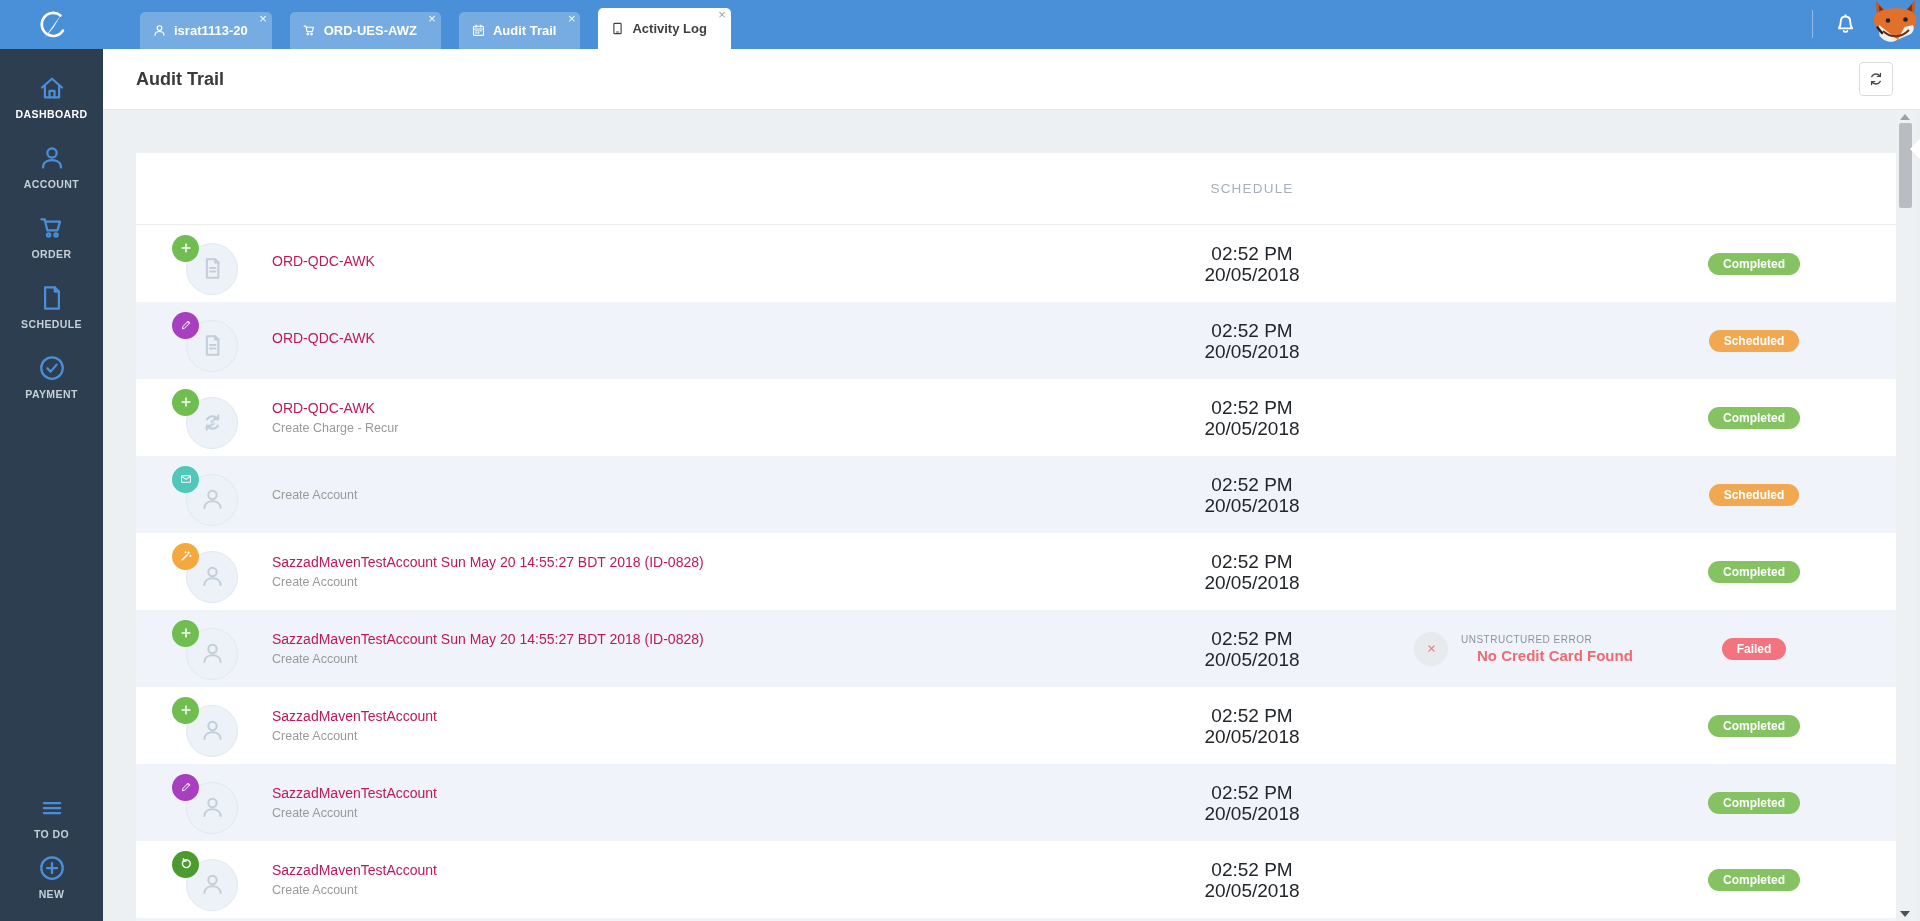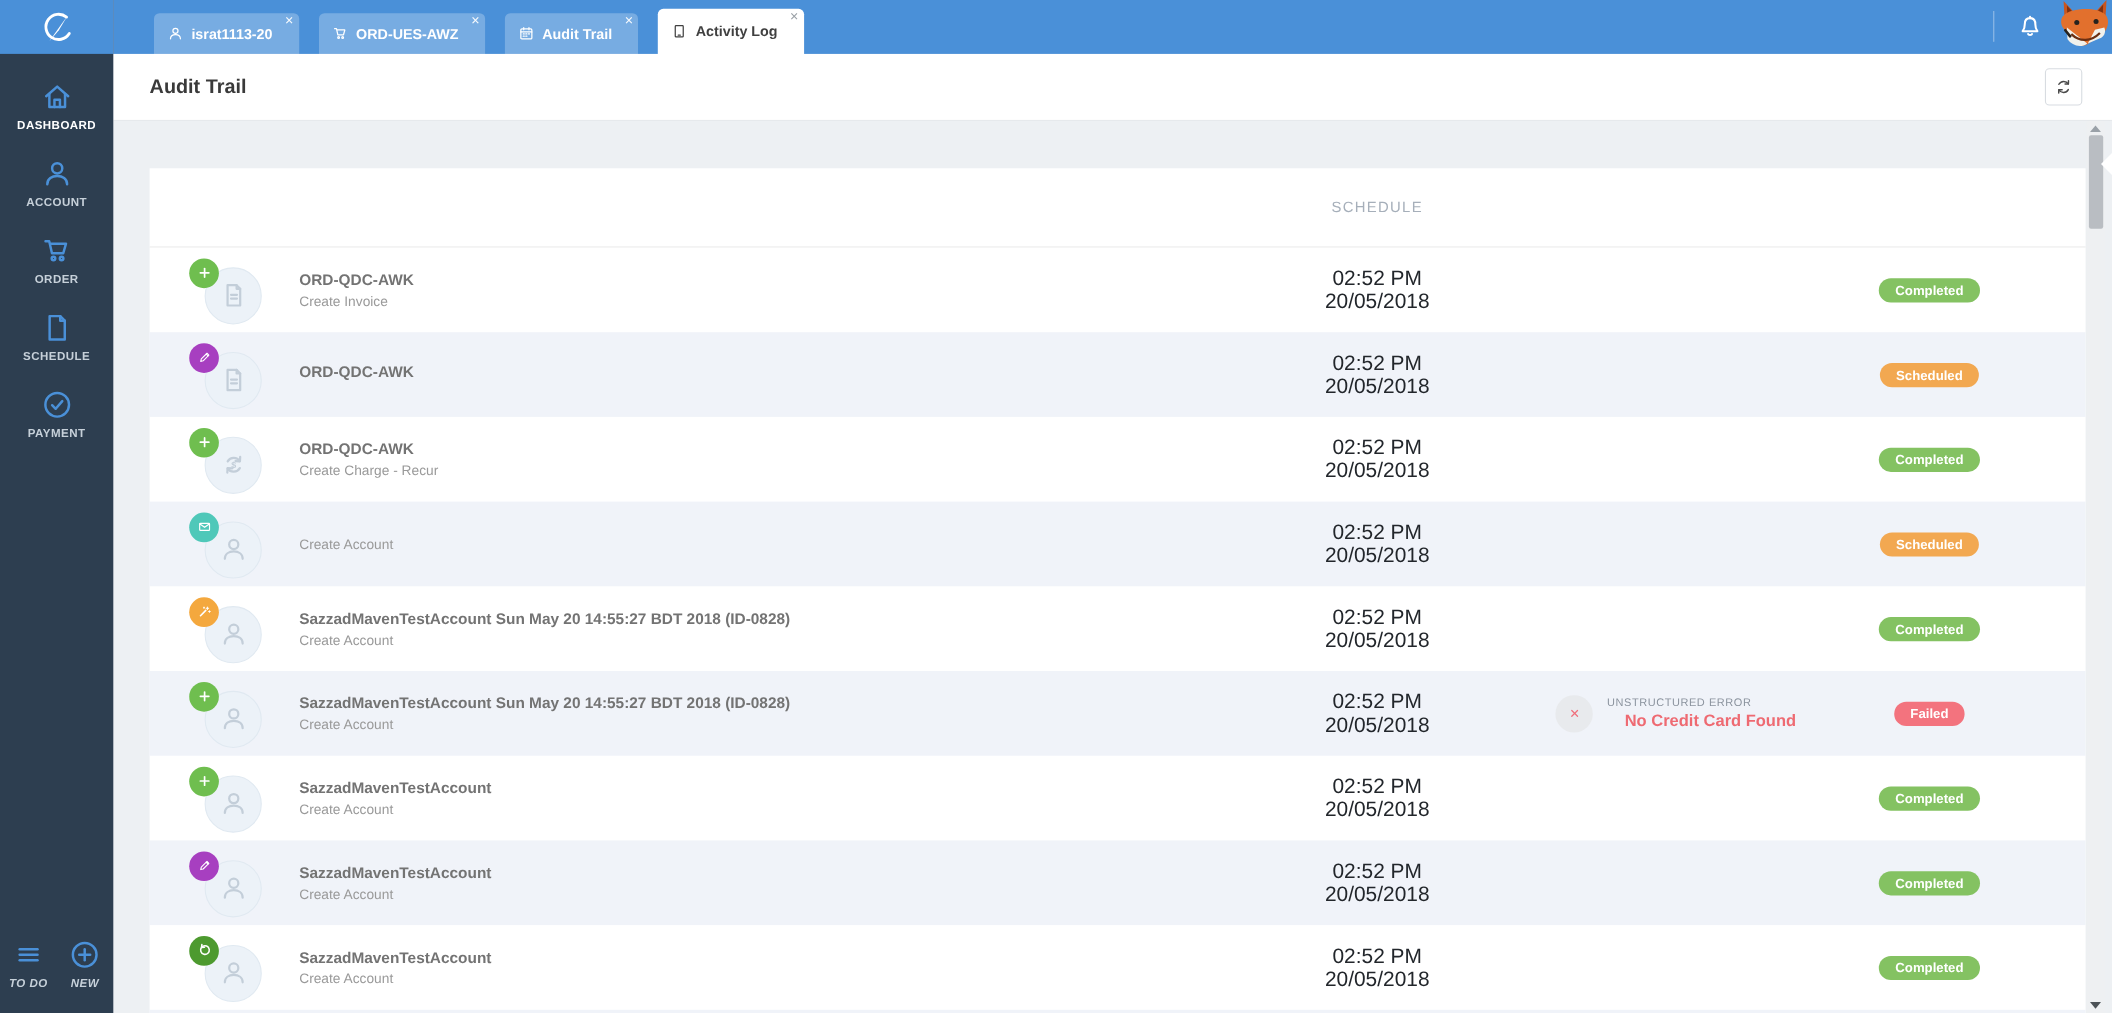--- a/index.html
+++ b/index.html
@@ -16,21 +16,21 @@
   .sidebar { position:absolute; left:0; top:0; width:103px; height:100%;
     background:#2d3e50; z-index:40; display:flex; flex-direction:column; }
   .logo-box { height:49px; background:#4a90d8; display:flex; align-items:center; justify-content:center; flex:none; }
   .logo-box svg { width:36px; height:36px; }
   .side-nav { padding-top:24px; display:flex; flex-direction:column; align-items:center; }
   .side-item { display:flex; flex-direction:column; align-items:center; margin-bottom:23px; cursor:pointer; width:100%; }
   .side-item .s-icon { width:30px; height:30px; color:#4a90d8; }
   .side-item .s-icon svg { width:100%; height:100%; }
   .side-item .s-label { margin-top:5px; font-size:10.5px; font-weight:bold; color:#c6d0d9; letter-spacing:.4px; }
   .side-item.active .s-label { color:#ffffff; }
-  .side-bottom { margin-top:auto; padding-bottom:8px; display:flex; flex-direction:row; align-items:flex-end;font-style:italic; }
+  .side-bottom { margin-top:auto; padding-bottom:8px; display:flex; flex-direction:column; align-items:flex-end; }
   .side-bottom .side-item { margin-bottom:13px; }
   .active-notch { position:absolute; right:0; top:139px; width:0; height:0;
     border-top:10px solid transparent; border-bottom:10px solid transparent; border-right:10px solid #ffffff; z-index:45; }
 
   
   .topbar { position:absolute; left:103px; right:0; top:0; height:49px; background:#4a90d8; z-index:20; }
   .tabs { position:absolute; left:37px; bottom:0; display:flex; align-items:flex-end; }
   .tab { height:37px; margin-right:18px; padding:0 24px 0 12px; display:flex; align-items:center; gap:7px;
     background:rgba(255,255,255,.25); border-radius:5px 5px 0 0; color:#fff;
     font-size:13px; font-weight:bold; position:relative; cursor:pointer; white-space:nowrap; }
@@ -69,21 +69,21 @@
   .cell-icon { display:flex; align-items:center; }
   .avatar-wrap { position:relative; width:66px; height:66px; margin-left:3px; }
   .avatar-circle { position:absolute; left:14px; top:12px; width:52px; height:52px; border-radius:50%;
     background:#ecf2f8; border:1px solid #e0e9f1; color:#c3ced9;
     display:flex; align-items:center; justify-content:center; }
   .avatar-circle svg { width:27px; height:27px; }
   .badge-dot { position:absolute; left:0; top:4px; width:27px; height:27px; border-radius:50%;
     color:#ffffff; display:flex; align-items:center; justify-content:center; }
   .badge-dot svg { width:16px; height:16px; }
 
-  .row-title { font-size:14px; font-weight:bold; color:#737373; margin-bottom:5px; }
+  .row-title { font-size:14px; font-weight:normal; color:#be185d; margin-bottom:5px; }
   .row-sub { font-size:12.5px; color:#9a9a9a; }
 
   .cell-schedule { text-align:center; font-size:19px; color:#22262b; line-height:21px; }
 
   .cell-error { padding-left:42px; }
   .error-wrap { display:flex; align-items:center; gap:13px; }
   .error-x-circle { width:34px; height:34px; border-radius:50%; background:#e8eaed; color:#f0707c; flex:none;
     display:flex; align-items:center; justify-content:center; }
   .error-x-circle svg { width:17px; height:17px; }
   .error-label { font-size:10px; color:#8b939e; letter-spacing:.5px; margin-bottom:2px; }
@@ -303,21 +303,20 @@
         <span class="badge-dot" style="background: rgb(111, 190, 79);">
                 <svg viewBox="0 0 24 24" fill="none" stroke="currentColor" stroke-width="1.8" stroke-linecap="round" stroke-linejoin="round">
                   <path d="M12 6.2 V17.8" stroke-width="2.3"></path>
                   <path d="M6.2 12 H17.8" stroke-width="2.3"></path>
                 </svg>
               </span>
       </div>
     </div>
     <div class="cell-text">
       <div class="row-title">ORD-QDC-AWK</div>
-      <div class="row-sub">Create Invoice</div>
     </div>
     <div class="cell-schedule">
       <div class="row-time">02:52 PM</div>
       <div class="row-date">20/05/2018</div>
     </div>
     <div class="cell-error">
       
     </div>
     <div class="cell-status">
       <span class="pill" style="background: rgb(132, 194, 98);">Completed</span>

